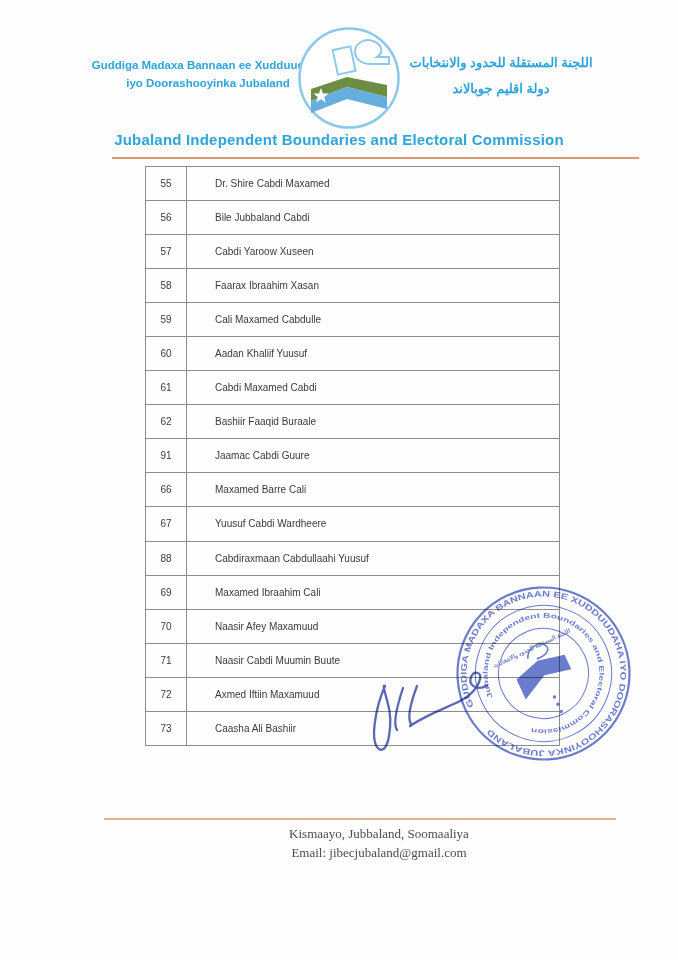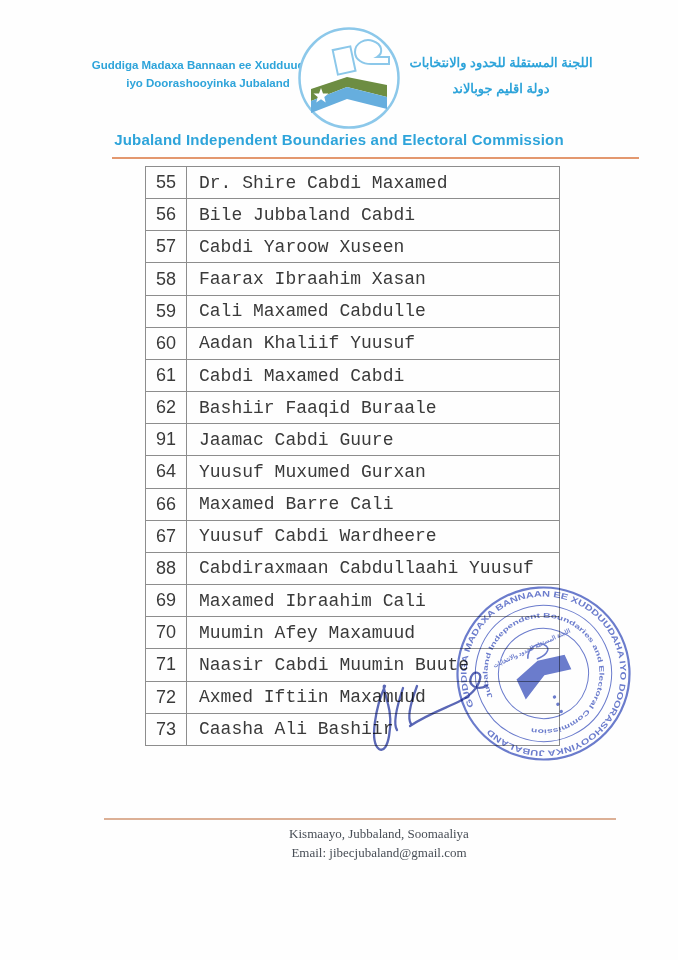--- a/index.html
+++ b/index.html
@@ -25,25 +25,25 @@
   .logo{position:absolute; left:296px; top:25px; width:106px; height:106px;}
   .title-en{
     position:absolute; top:131px; left:0; width:100%; text-align:center;
     color:var(--accent-blue); font-weight:bold; font-size:15px; letter-spacing:.2px;
   }
   .orange-rule{position:absolute; top:157px; left:112px; width:527px; height:2px; background:var(--line-orange);}
   
   table.members{
     position:absolute; top:166px; left:145px; width:415px; height:580px;
     border-collapse:collapse; table-layout:fixed;
-    font-size:18px; color:var(--text-dark);
+    font-size:10px; color:var(--text-dark);
   }
   table.members td{border:1px solid var(--table-border); overflow:hidden; white-space:nowrap;}
   td.num{width:38px; text-align:center;}
-  td.name{padding-left:12px;font-family:Liberation Mono, monospace;}
+  td.name{padding-left:28px;}
   
   .stamp{position:absolute; left:451px; top:581px; width:185px; height:185px;
          color:var(--stamp-blue); opacity:.82; mix-blend-mode:multiply; pointer-events:none;}
   .stamp text{font-family:"Liberation Sans",sans-serif; font-weight:bold; fill:currentColor;}
   .signature{position:absolute; left:356px; top:664px; width:150px; height:112px;
          mix-blend-mode:multiply; pointer-events:none;}
   .signature path{stroke:var(--signature-blue); stroke-width:2.3; fill:none;
          stroke-linecap:round; opacity:.9;}
   
   .footer-rule{position:absolute; top:818px; left:104px; width:512px; height:2px; background:var(--footer-line);}
@@ -115,42 +115,38 @@
         </tr>
         <tr>
           <td class="num">62</td>
           <td class="name">Bashiir Faaqid Buraale</td>
         </tr>
         <tr>
           <td class="num">91</td>
           <td class="name">Jaamac Cabdi Guure</td>
         </tr>
         <tr>
-          <td class="num">64</td>
-          <td class="name">Yuusuf Muxumed Gurxan</td>
-        </tr>
-        <tr>
           <td class="num">66</td>
           <td class="name">Maxamed Barre Cali</td>
         </tr>
         <tr>
           <td class="num">67</td>
           <td class="name">Yuusuf Cabdi Wardheere</td>
         </tr>
         <tr>
           <td class="num">88</td>
           <td class="name">Cabdiraxmaan Cabdullaahi Yuusuf</td>
         </tr>
         <tr>
           <td class="num">69</td>
           <td class="name">Maxamed Ibraahim Cali</td>
         </tr>
         <tr>
           <td class="num">70</td>
-          <td class="name">Muumin Afey Maxamuud</td>
+          <td class="name">Naasir Afey Maxamuud</td>
         </tr>
         <tr>
           <td class="num">71</td>
           <td class="name">Naasir Cabdi Muumin Buute</td>
         </tr>
         <tr>
           <td class="num">72</td>
           <td class="name">Axmed Iftiin Maxamuud</td>
         </tr>
         <tr>

